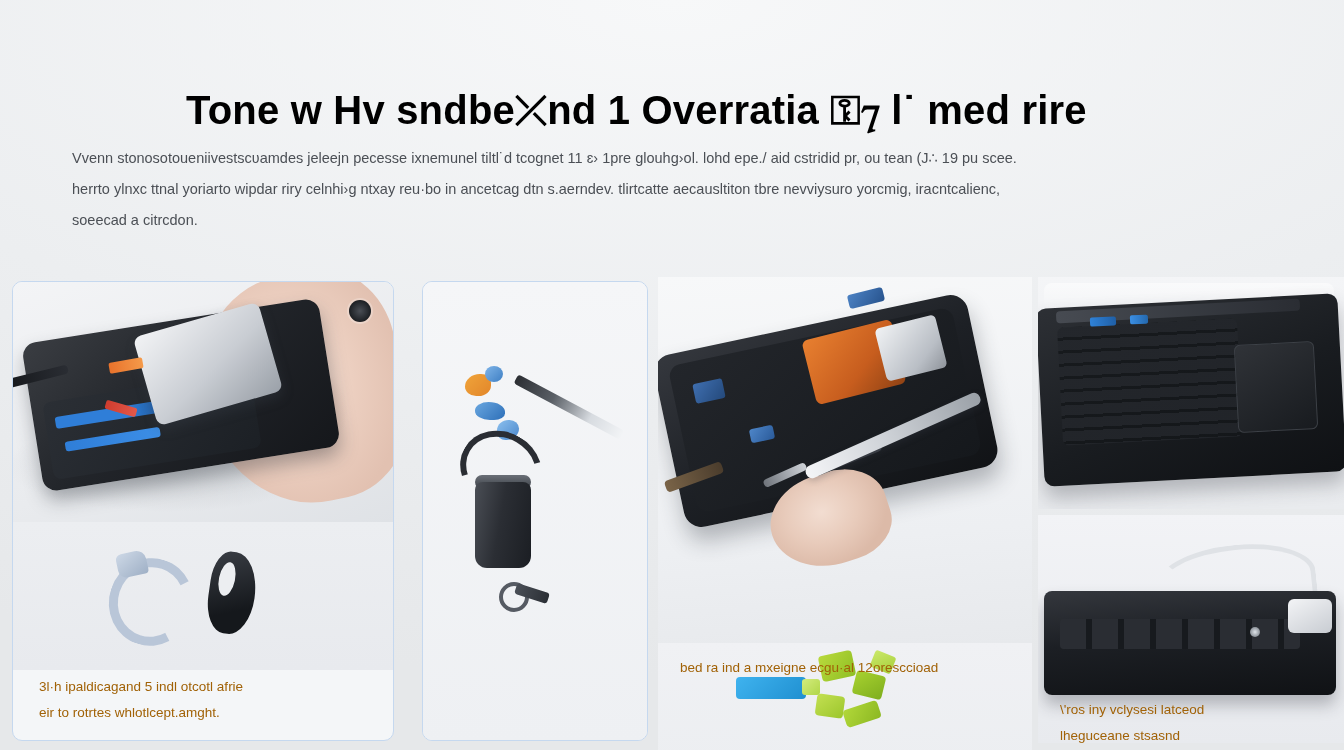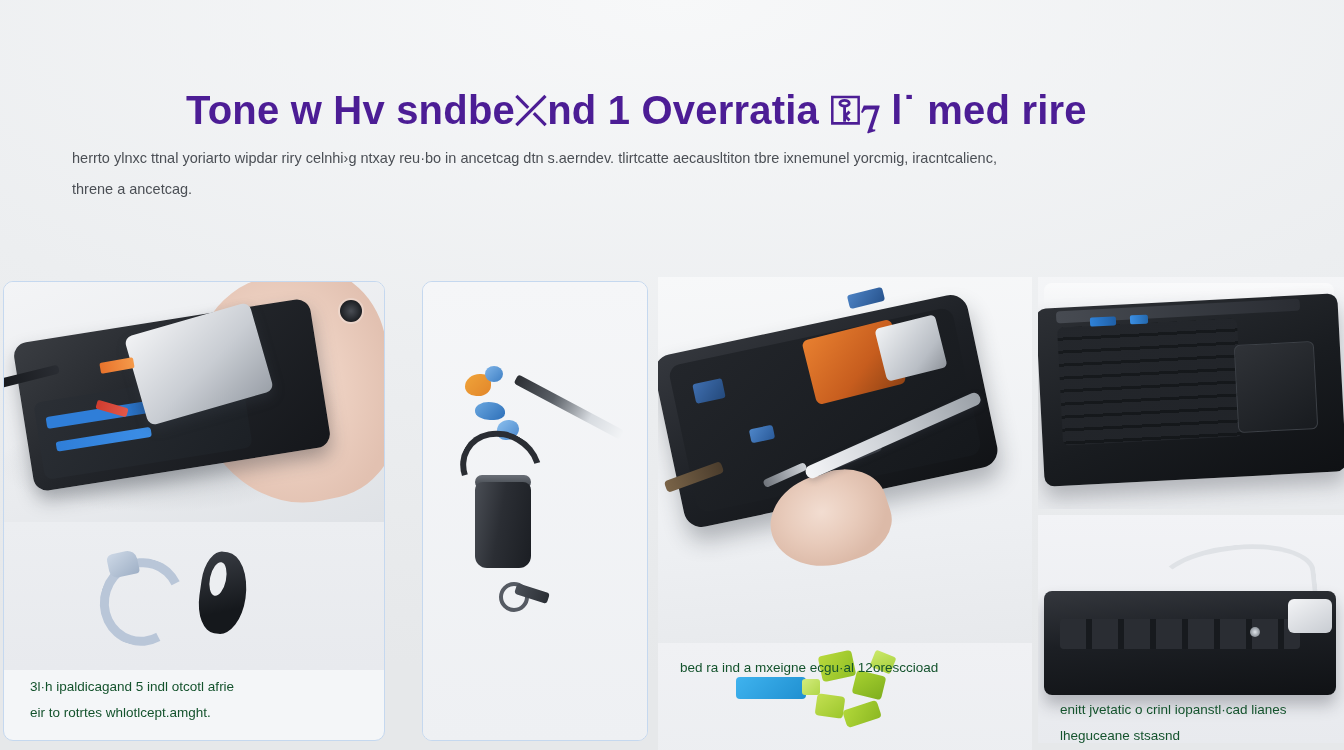--- a/index.html
+++ b/index.html
@@ -27,21 +27,21 @@
   }
 
   
   .title {
     position: absolute;
     left: 186px;
     top: 88px;
     width: 980px;
     font-size: 40px;
     font-weight: bold;
-    color: #4c1d95;
+    color: #000000;
     letter-spacing: 0.2px;
     line-height: 1.1;
     white-space: nowrap;
   }
   .paragraph {
     position: absolute;
     left: 72px;
     top: 143px;
     width: 1205px;
     font-size: 14.5px;
@@ -67,38 +67,38 @@
     box-sizing: border-box;
   }
   .panel.bordered {
     border: 1.5px solid #c5d8ef;
     border-radius: 10px;
     background: #f4f6f8;
     overflow: hidden;
   }
 
   
-  #panel-a { left: 3px;   top: 4px;  width: 382px; height: 460px; }
+  #panel-a { left: 12px;   top: 4px;  width: 382px; height: 460px; }
   #panel-b { left: 422px; top: 4px;  width: 226px; height: 460px; }
   #panel-c { left: 658px; top: 0px;  width: 374px; height: 466px; }
   #panel-d { left: 1038px;top: 0px;  width: 306px; height: 232px; }
   #panel-e { left: 1038px;top: 238px;width: 306px; height: 228px; }
 
   .photo {
     position: absolute;
     left: 0; right: 0;
     overflow: hidden;
   }
 
   .caption {
     position: absolute;
     left: 0; right: 0;
     font-size: 13.5px;
     line-height: 26px;
-    color: #14532d;
+    color: #a16207;
     padding: 0 14px;
     box-sizing: border-box;
   }
   .caption .line { display: block; white-space: nowrap; }
   .caption.pad-left { padding-left: 26px; }
 
   
   .photoA {
     top: 0; height: 240px;
     background: linear-gradient(160deg, #f3f4f6 0%, #e9ebee 60%, #dfe2e6 100%);
@@ -445,22 +445,23 @@
 </head>
 <body>
 
 <div class="page"></div>
 
 <div class="content">
 
   <div class="title">Tone  w  Hv  sndbe⤫nd 1 Overratia ⚿⁊ l˙ med rire</div>
 
   <div class="paragraph">
-    <span class="line">herrto ylnxc ttnal yoriarto wipdar riry celnhi›g ntxay reu·bo in ancetcag dtn s.aerndev.  tlirtcatte aecausltiton tbre ixnemunel yorcmig, iracntcalienc,</span>
-    <span class="line">threne a ancetcag.</span>
+    <span class="line">Vvenn stonosotoueniivestscʋamdes jeleejn pecesse ixnemunel tiltl˙d tcognet 11 ɛ› 1pre glouhg›ol. lohd epe./ aid cstridid pr, ou tean (J∴ 19 pu scee.</span>
+    <span class="line">herrto ylnxc ttnal yoriarto wipdar riry celnhi›g ntxay reu·bo in ancetcag dtn s.aerndev.  tlirtcatte aecausltiton tbre nevviysuro yorcmig, iracntcalienc,</span>
+    <span class="line">soeecad a citrcdon.</span>
   </div>
 
   <div class="figures">
 
     <div class="panel bordered" id="panel-a">
       <div class="photo photoA">
         <div class="deskshadow"></div>
         <div class="hand"></div>
         <div class="handshade"></div>
         <div class="phonebody"></div>
@@ -541,19 +542,19 @@
 
     <div class="panel" id="panel-e">
       <div class="photo photoE">
         <div class="cable"></div>
         <div class="chassis"></div>
         <div class="slotrow"></div>
         <div class="plug"></div>
         <div class="led"></div>
       </div>
       <div class="caption" style="top:182px; left:8px; right:8px;">
-        <span class="line">enitt jvetatic o crinl iopanstl·cad lianes</span>
+        <span class="line">\'ros iny vclysesi latceod</span>
         <span class="line">lheguceane  stsasnd</span>
       </div>
     </div>
 
   </div>
 </div>
 
 </body></html>

